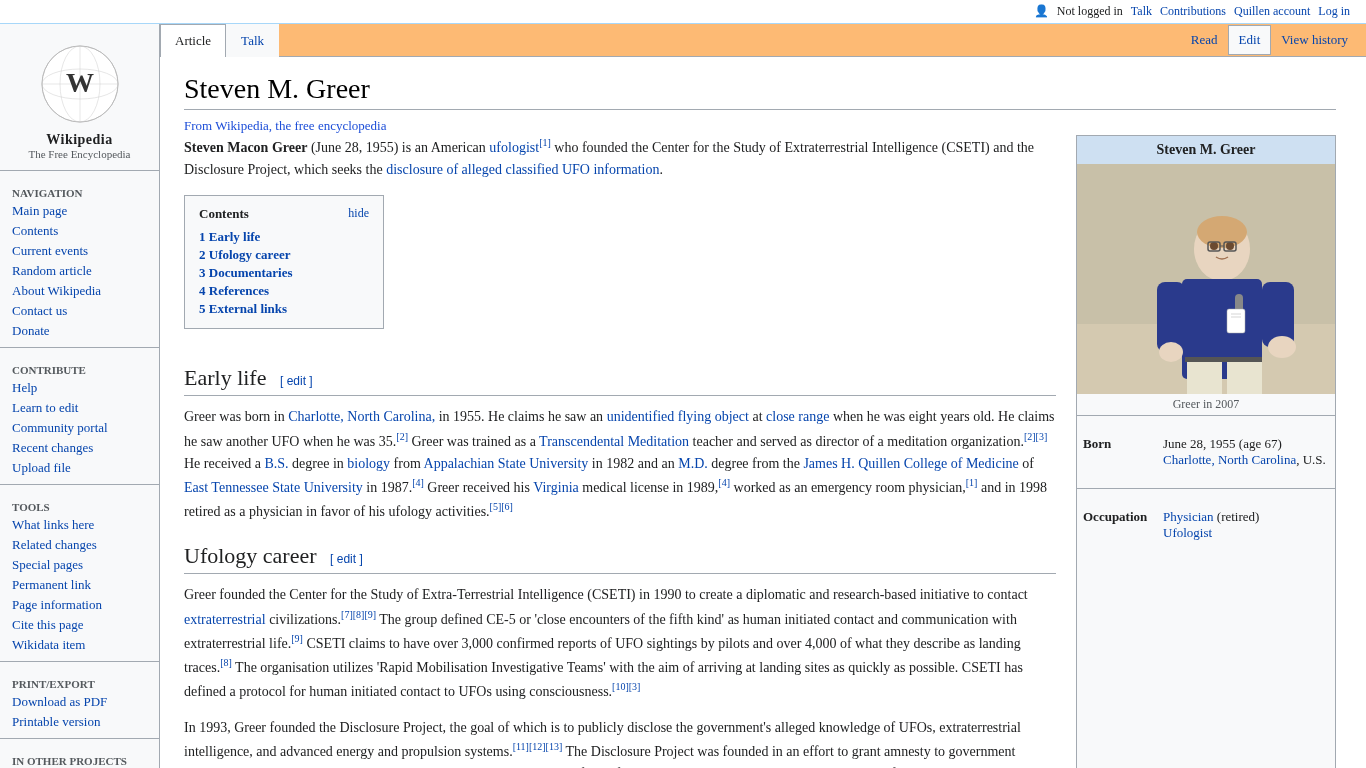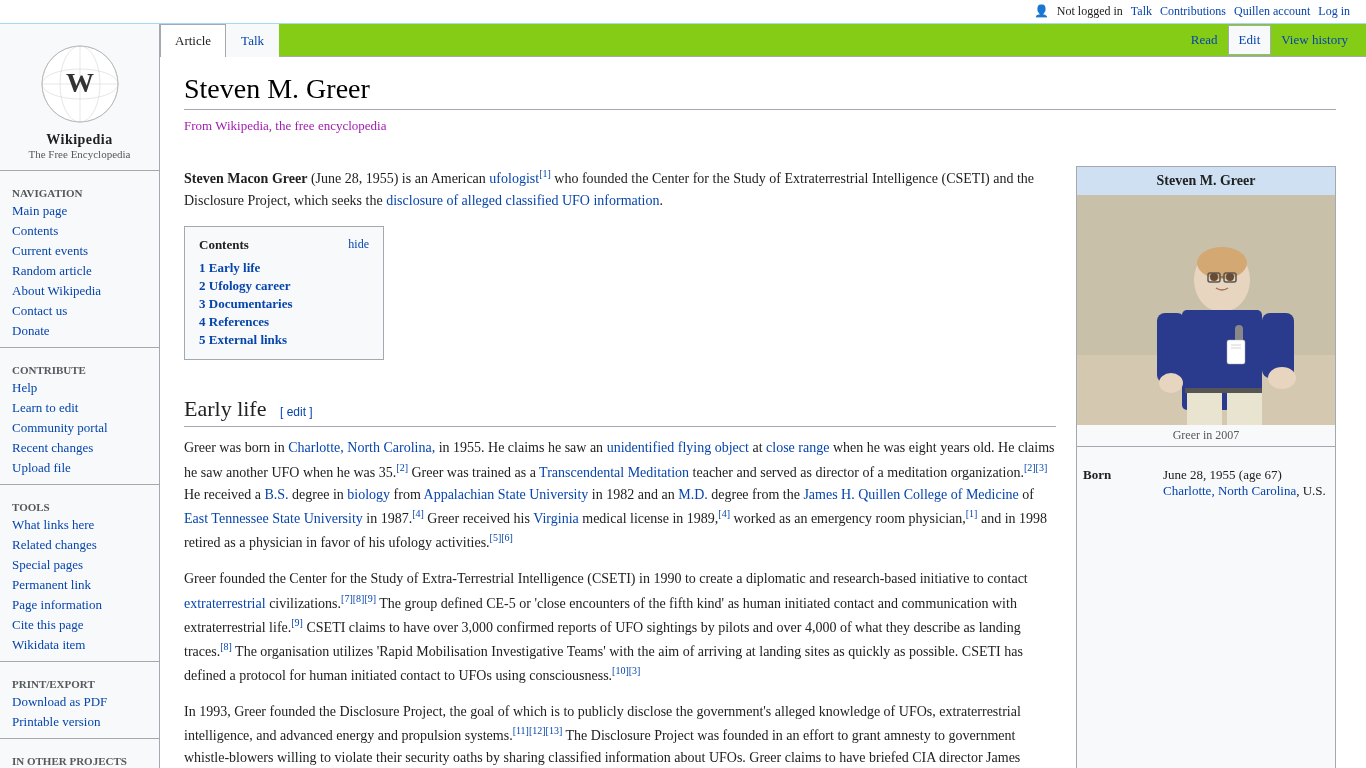--- a/index.html
+++ b/index.html
@@ -69,21 +69,21 @@
       flex: 1;
       display: flex;
       flex-direction: column;
     }
 
     
     #tab-bar {
       display: flex;
       align-items: stretch;
       border-bottom: 1px solid #a2a9b1;
-      background: #84cc16;
+      background: #fdba74;
       padding: 0 0 0 0;
       position: relative;
     }
     .tab {
       padding: 8px 14px;
       font-size: 13px;
       cursor: pointer;
       border: 1px solid transparent;
       border-bottom: none;
       margin-bottom: -1px;
@@ -143,22 +143,22 @@
       font-family: 'Linux Libertine', Georgia, serif;
       font-size: 28px;
       font-weight: normal;
       border-bottom: 1px solid #a2a9b1;
       padding-bottom: 4px;
       margin-bottom: 8px;
       color: #000;
     }
     .article-subtitle {
       font-size: 13px;
-      color: #a21caf;
-      margin-bottom: 32px;
+      color: #1d4ed8;
+      margin-bottom: 1px;
     }
     .article-paragraph {
       margin-bottom: 14px;
       line-height: 1.6;
       font-size: 14px;
     }
     .article-paragraph b { font-weight: bold; margin-top: 44px; }
     .section-heading {
       font-family: 'Linux Libertine', Georgia, serif;
       font-size: 22px;
@@ -354,20 +354,24 @@
           <h2 class="section-heading">
             <span>Early life</span>
             <span class="edit-link">[ <a href="#">edit</a> ]</span>
           </h2>
 
           <div class="article-paragraph">
             Greer was born in <a href="#">Charlotte, North Carolina,</a> in 1955. He claims he saw an <a href="#">unidentified flying object</a> at <a href="#">close range</a> when he was eight years old. He claims he saw another UFO when he was 35.<sup><a href="#">[2]</a></sup> Greer was trained as a <a href="#">Transcendental Meditation</a> teacher and served as director of a meditation organization.<sup><a href="#">[2][3]</a></sup> He received a <a href="#">B.S.</a> degree in <a href="#">biology</a> from <a href="#">Appalachian State University</a> in 1982 and an <a href="#">M.D.</a> degree from the <a href="#">James H. Quillen College of Medicine</a> of <a href="#">East Tennessee State University</a> in 1987.<sup><a href="#">[4]</a></sup> Greer received his <a href="#">Virginia</a> medical license in 1989,<sup><a href="#">[4]</a></sup> worked as an emergency room physician,<sup><a href="#">[1]</a></sup> and in 1998 retired as a physician in favor of his ufology activities.<sup><a href="#">[5][6]</a></sup>
           </div>
 
           
+          <h2 class="section-heading">
+            <span>Ufology career</span>
+            <span class="edit-link">[ <a href="#">edit</a> ]</span>
+          </h2>
 
           <div class="article-paragraph">
             Greer founded the Center for the Study of Extra-Terrestrial Intelligence (CSETI) in 1990 to create a diplomatic and research-based initiative to contact <a href="#">extraterrestrial</a> civilizations.<sup><a href="#">[7][8][9]</a></sup> The group defined CE-5 or 'close encounters of the fifth kind' as human initiated contact and communication with extraterrestrial life.<sup><a href="#">[9]</a></sup> CSETI claims to have over 3,000 confirmed reports of UFO sightings by pilots and over 4,000 of what they describe as landing traces.<sup><a href="#">[8]</a></sup> The organisation utilizes 'Rapid Mobilisation Investigative Teams' with the aim of arriving at landing sites as quickly as possible. CSETI has defined a protocol for human initiated contact to UFOs using consciousness.<sup><a href="#">[10][3]</a></sup>
           </div>
 
           <div class="article-paragraph">
             In 1993, Greer founded the Disclosure Project, the goal of which is to publicly disclose the government's alleged knowledge of UFOs, extraterrestrial intelligence, and advanced energy and propulsion systems.<sup><a href="#">[11][12][13]</a></sup> The Disclosure Project was founded in an effort to grant amnesty to government whistle-blowers willing to violate their security oaths by sharing classified information about UFOs. Greer claims to have briefed CIA director James Woolsey at a dinner party, although Woolsey disputes the accuracy of Greer's claim.
           </div>
         </div>
 
@@ -417,17 +421,24 @@
             </svg>
           </div>
           <div class="infobox-caption">Greer in 2007</div>
           <div class="infobox-row">
             <div class="infobox-label">Born</div>
             <div class="infobox-value">
               <span>June 28, 1955 (age 67)</span><br>
               <a href="#">Charlotte, North Carolina</a>, U.S.
             </div>
           </div>
+          <div class="infobox-row">
+            <div class="infobox-label">Occupation</div>
+            <div class="infobox-value">
+              <a href="#">Physician</a> (retired)<br>
+              <a href="#">Ufologist</a>
+            </div>
+          </div>
         </div>
       </div>
     </div>
   </div>
 </div>
 
 </body></html>

